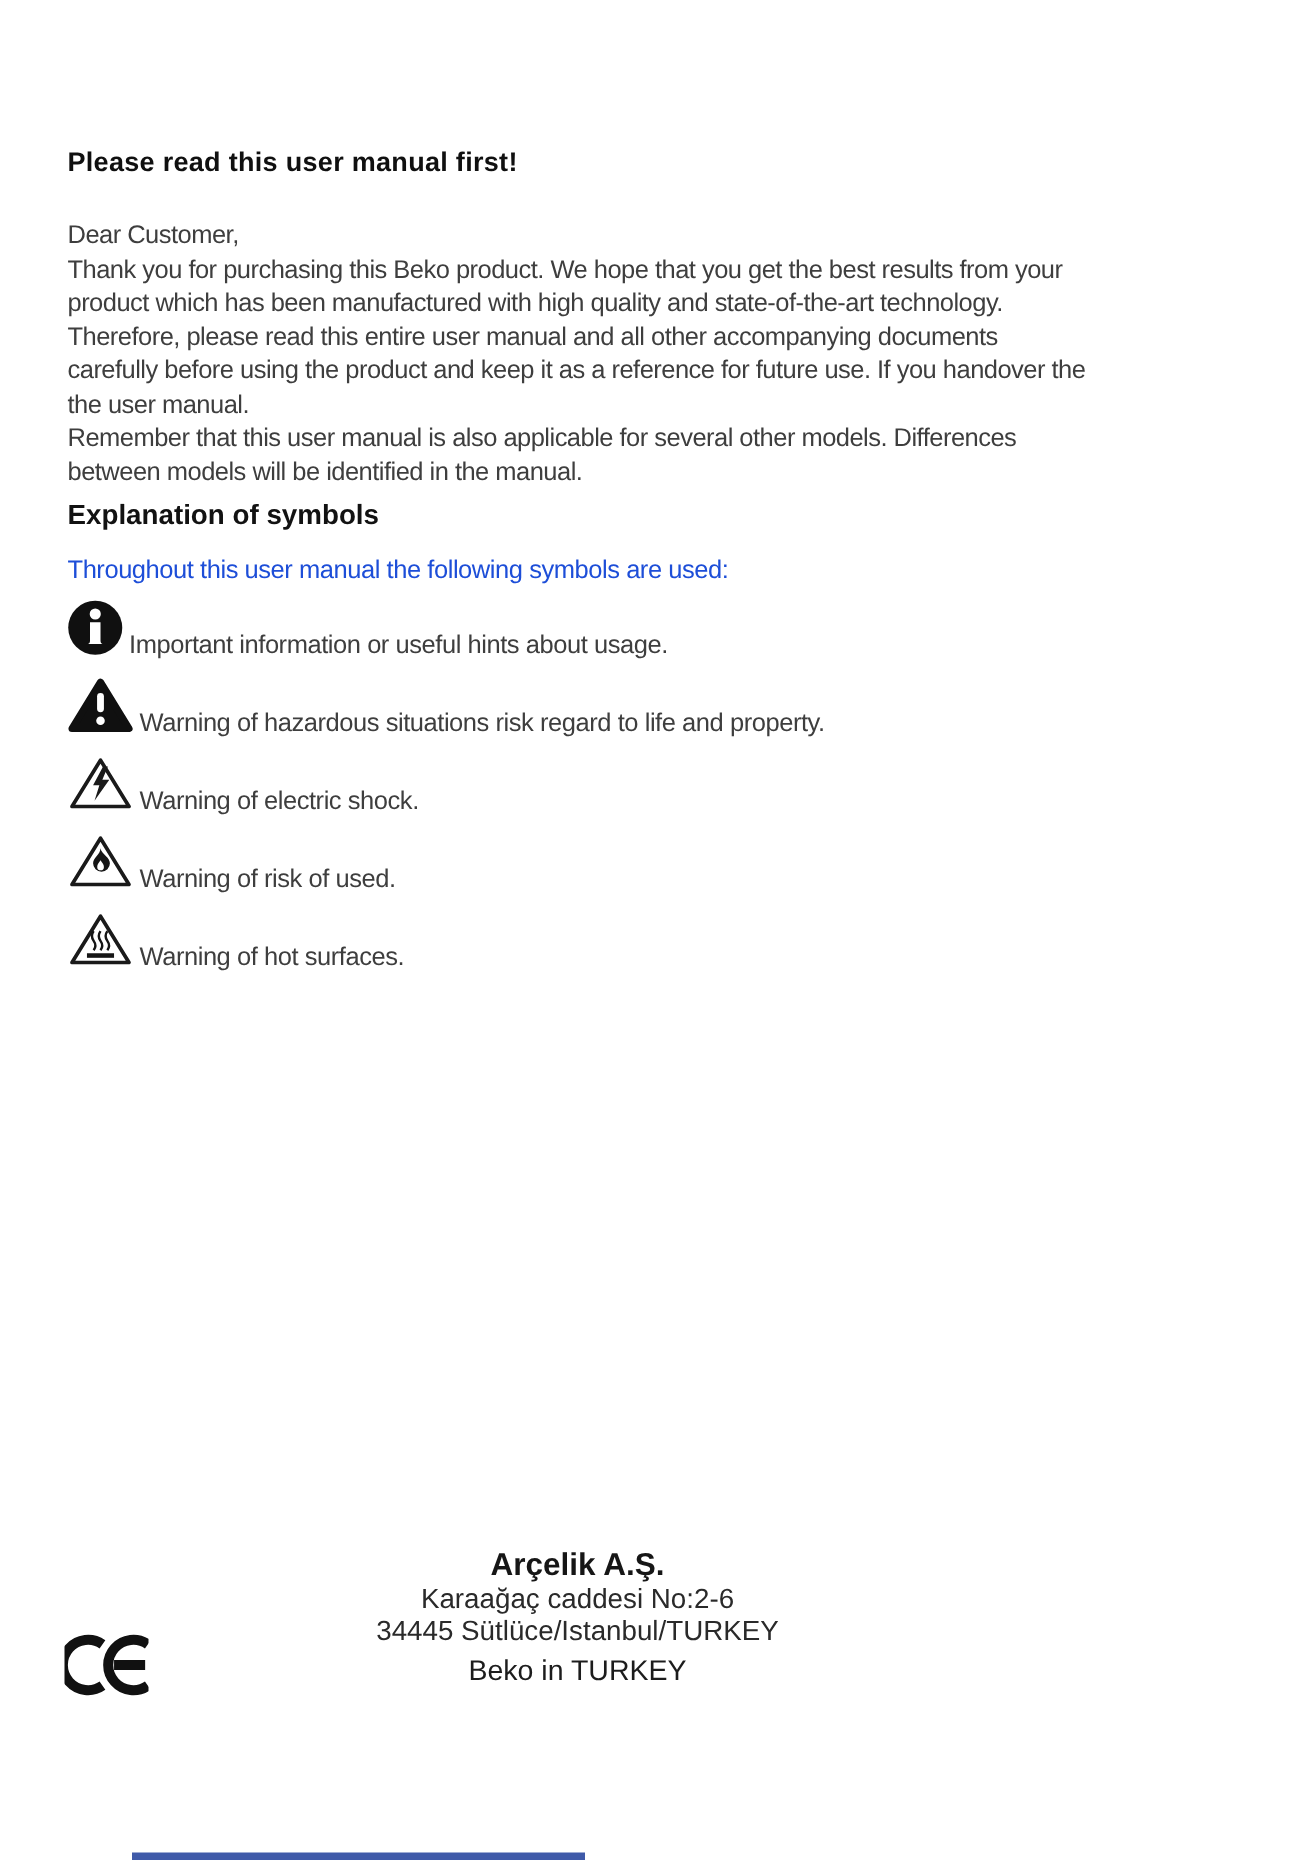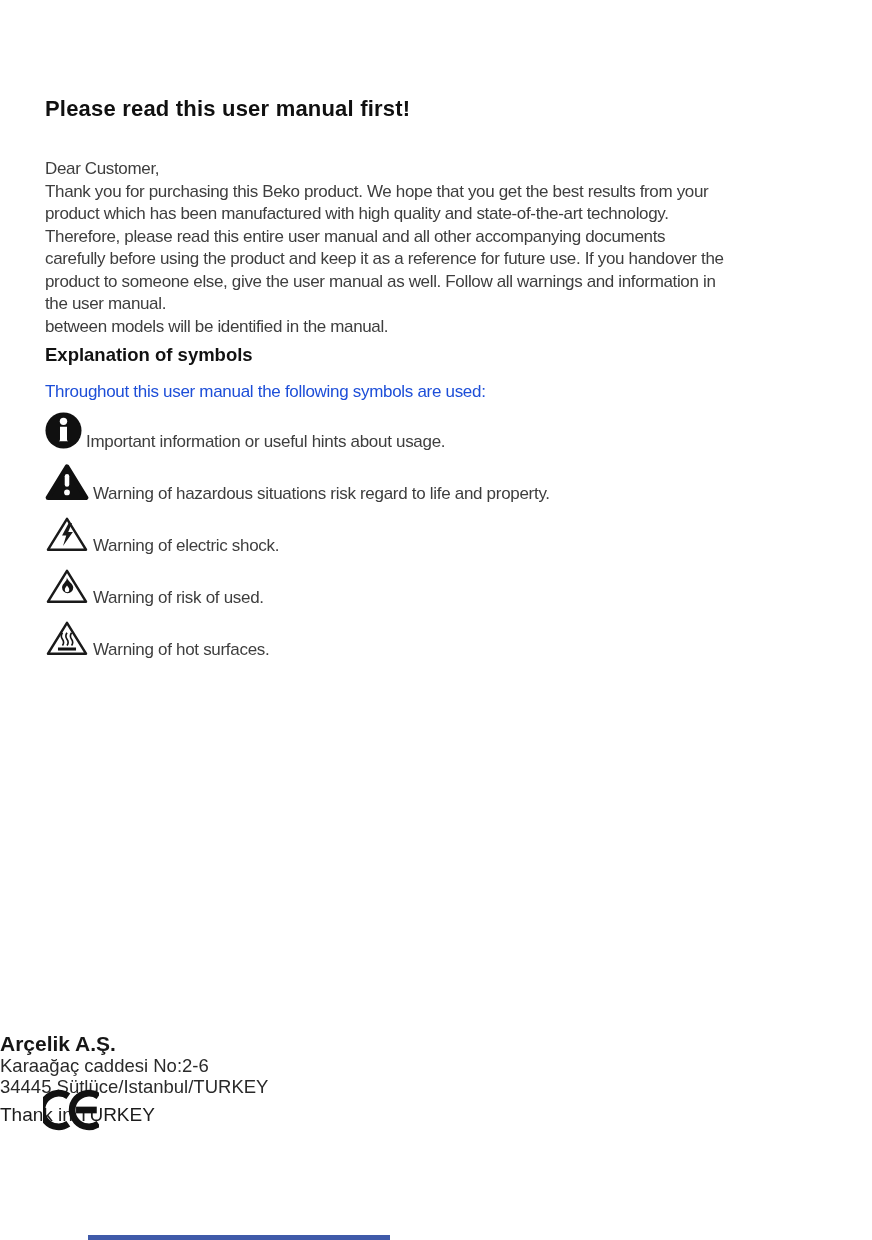--- a/index.html
+++ b/index.html
@@ -1,52 +1,52 @@
 <!DOCTYPE html>
 <html><head>
 <meta charset="utf-8">
 <style>
   html,body{margin:0;padding:0;background:#ffffff;}
   .page{position:relative;width:872px;height:1240px;background:#ffffff;
         font-family:"Liberation Sans",sans-serif;overflow:hidden;}
   .content{position:absolute;left:45px;top:0;width:792px;}
-  .doc-title{margin:95px 0 0 0;font-size:22px;line-height:27px;font-weight:bold;
+  .doc-title{margin:95px 0 0 0;font-size:18px;line-height:27px;font-weight:bold;
              color:#101010;letter-spacing:0.2px;}
-  .intro{margin-top:36px;font-size:17px;line-height:22.5px;color:#3e3e3e;letter-spacing:-0.35px;}
+  .intro{margin-top:24px;font-size:17px;line-height:22.5px;color:#3e3e3e;letter-spacing:-0.35px;}
   .intro div{white-space:nowrap;}
   .section-heading{margin-top:5px;font-size:18.5px;line-height:23px;font-weight:bold;color:#121212;}
   .section-sub{font-size:17px;line-height:22.5px;color:#1d4ed8;letter-spacing:-0.3px;white-space:nowrap;}
   .symbol-row{display:flex;align-items:flex-end;margin-top:14px;}
   .symbol-row.first{margin-top:8px;}
   .symbol-row .icon{flex:0 0 auto;display:block;}
   .symbol-label{font-size:17px;line-height:20px;color:#3e3e3e;letter-spacing:-0.3px;
                 margin-left:4px;transform:translateY(3px);white-space:nowrap;}
-  .footer{position:absolute;top:1032px;left:0;width:770px;text-align:left;}
+  .footer{position:absolute;top:1032px;left:0;width:770px;text-align:center;}
   .footer .company{font-size:21px;line-height:24px;font-weight:bold;color:#161616;}
   .footer .addr{font-size:18.5px;line-height:20.5px;color:#2a2a2a;}
   .footer .made{font-size:19px;line-height:22px;margin-top:7px;color:#1c1c1c;}
   .ce{position:absolute;left:43px;top:1088px;}
   .accent-bar{position:absolute;left:88px;top:1235px;width:302px;height:5px;background:#3f5aa9;}
 </style>
 </head>
 <body>
 
 <div class="page">
   <div class="content">
 
     <h1 class="doc-title">Please read this user manual first!</h1>
 
     <div class="intro">
       <div>Dear Customer,</div>
       <div>Thank you for purchasing this Beko product. We hope that you get the best results from your</div>
       <div>product which has been manufactured with high quality and state-of-the-art technology.</div>
       <div>Therefore, please read this entire user manual and all other accompanying documents</div>
       <div>carefully before using the product and keep it as a reference for future use. If you handover the</div>
-      <div>product to someone else, give the user manual as well. Follow all warnings and information in</div>
       <div>the user manual.</div>
+      <div>Remember that this user manual is also applicable for several other models. Differences</div>
       <div>between models will be identified in the manual.</div>
     </div>
 
     <h2 class="section-heading">Explanation of symbols</h2>
     <div class="section-sub">Throughout this user manual the following symbols are used:</div>
 
     <div class="symbol-row first">
       <svg class="icon" width="37" height="37" viewBox="0 0 38 38" aria-hidden="true">
         <circle cx="19" cy="19" r="18.5" fill="#101010"></circle>
         <circle cx="19" cy="9.6" r="3.8" fill="#ffffff"></circle>
@@ -91,21 +91,21 @@
       </svg>
       <span class="symbol-label">Warning of hot surfaces.</span>
     </div>
 
   </div>
 
   <div class="footer">
     <div class="company">Arçelik A.Ş.</div>
     <div class="addr">Karaağaç caddesi No:2-6</div>
     <div class="addr">34445 Sütlüce/Istanbul/TURKEY</div>
-    <div class="made">Thank in TURKEY</div>
+    <div class="made">Beko in TURKEY</div>
   </div>
 
   <svg class="ce" width="56" height="44" viewBox="0 0 100 78" aria-hidden="true">
     <path d="M45.2 14.4 A30 30 0 1 0 45.2 63.6" fill="none" stroke="#111111" stroke-width="12"></path>
     <path d="M99.2 14.4 A30 30 0 1 0 99.2 63.6" fill="none" stroke="#111111" stroke-width="12"></path>
     <path d="M59 39 H 96" fill="none" stroke="#111111" stroke-width="12"></path>
   </svg>
 
   <div class="accent-bar"></div>
 </div>

